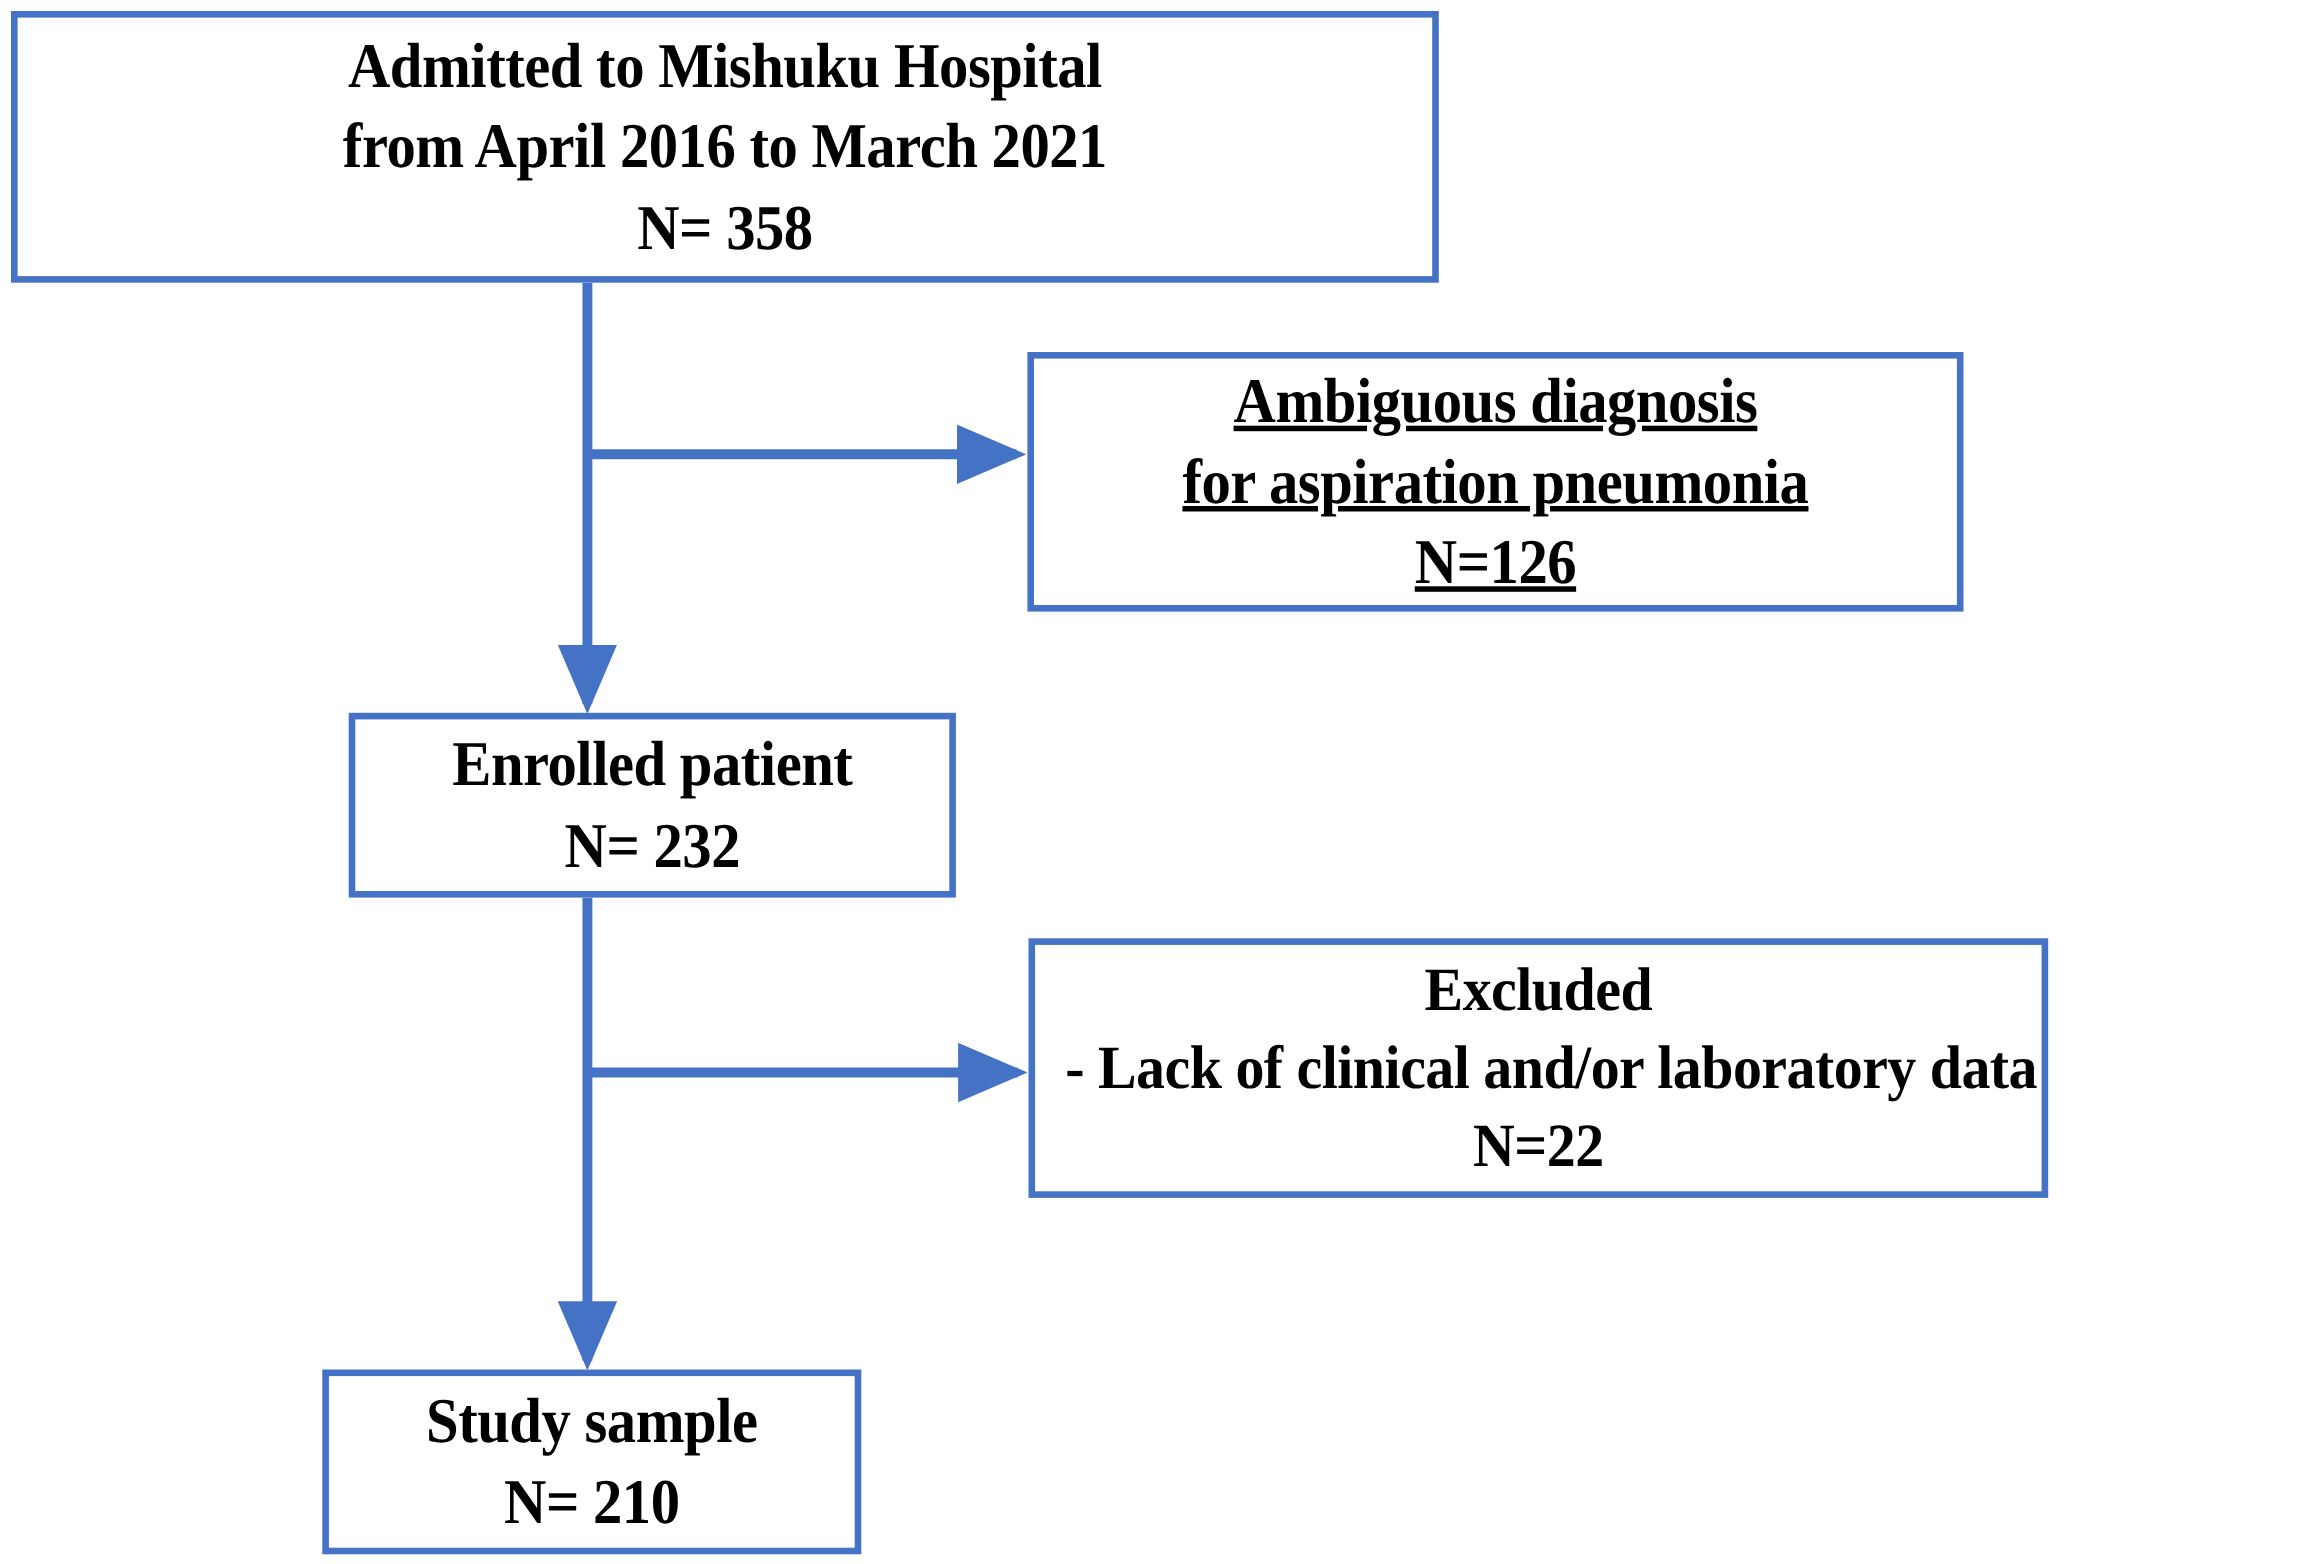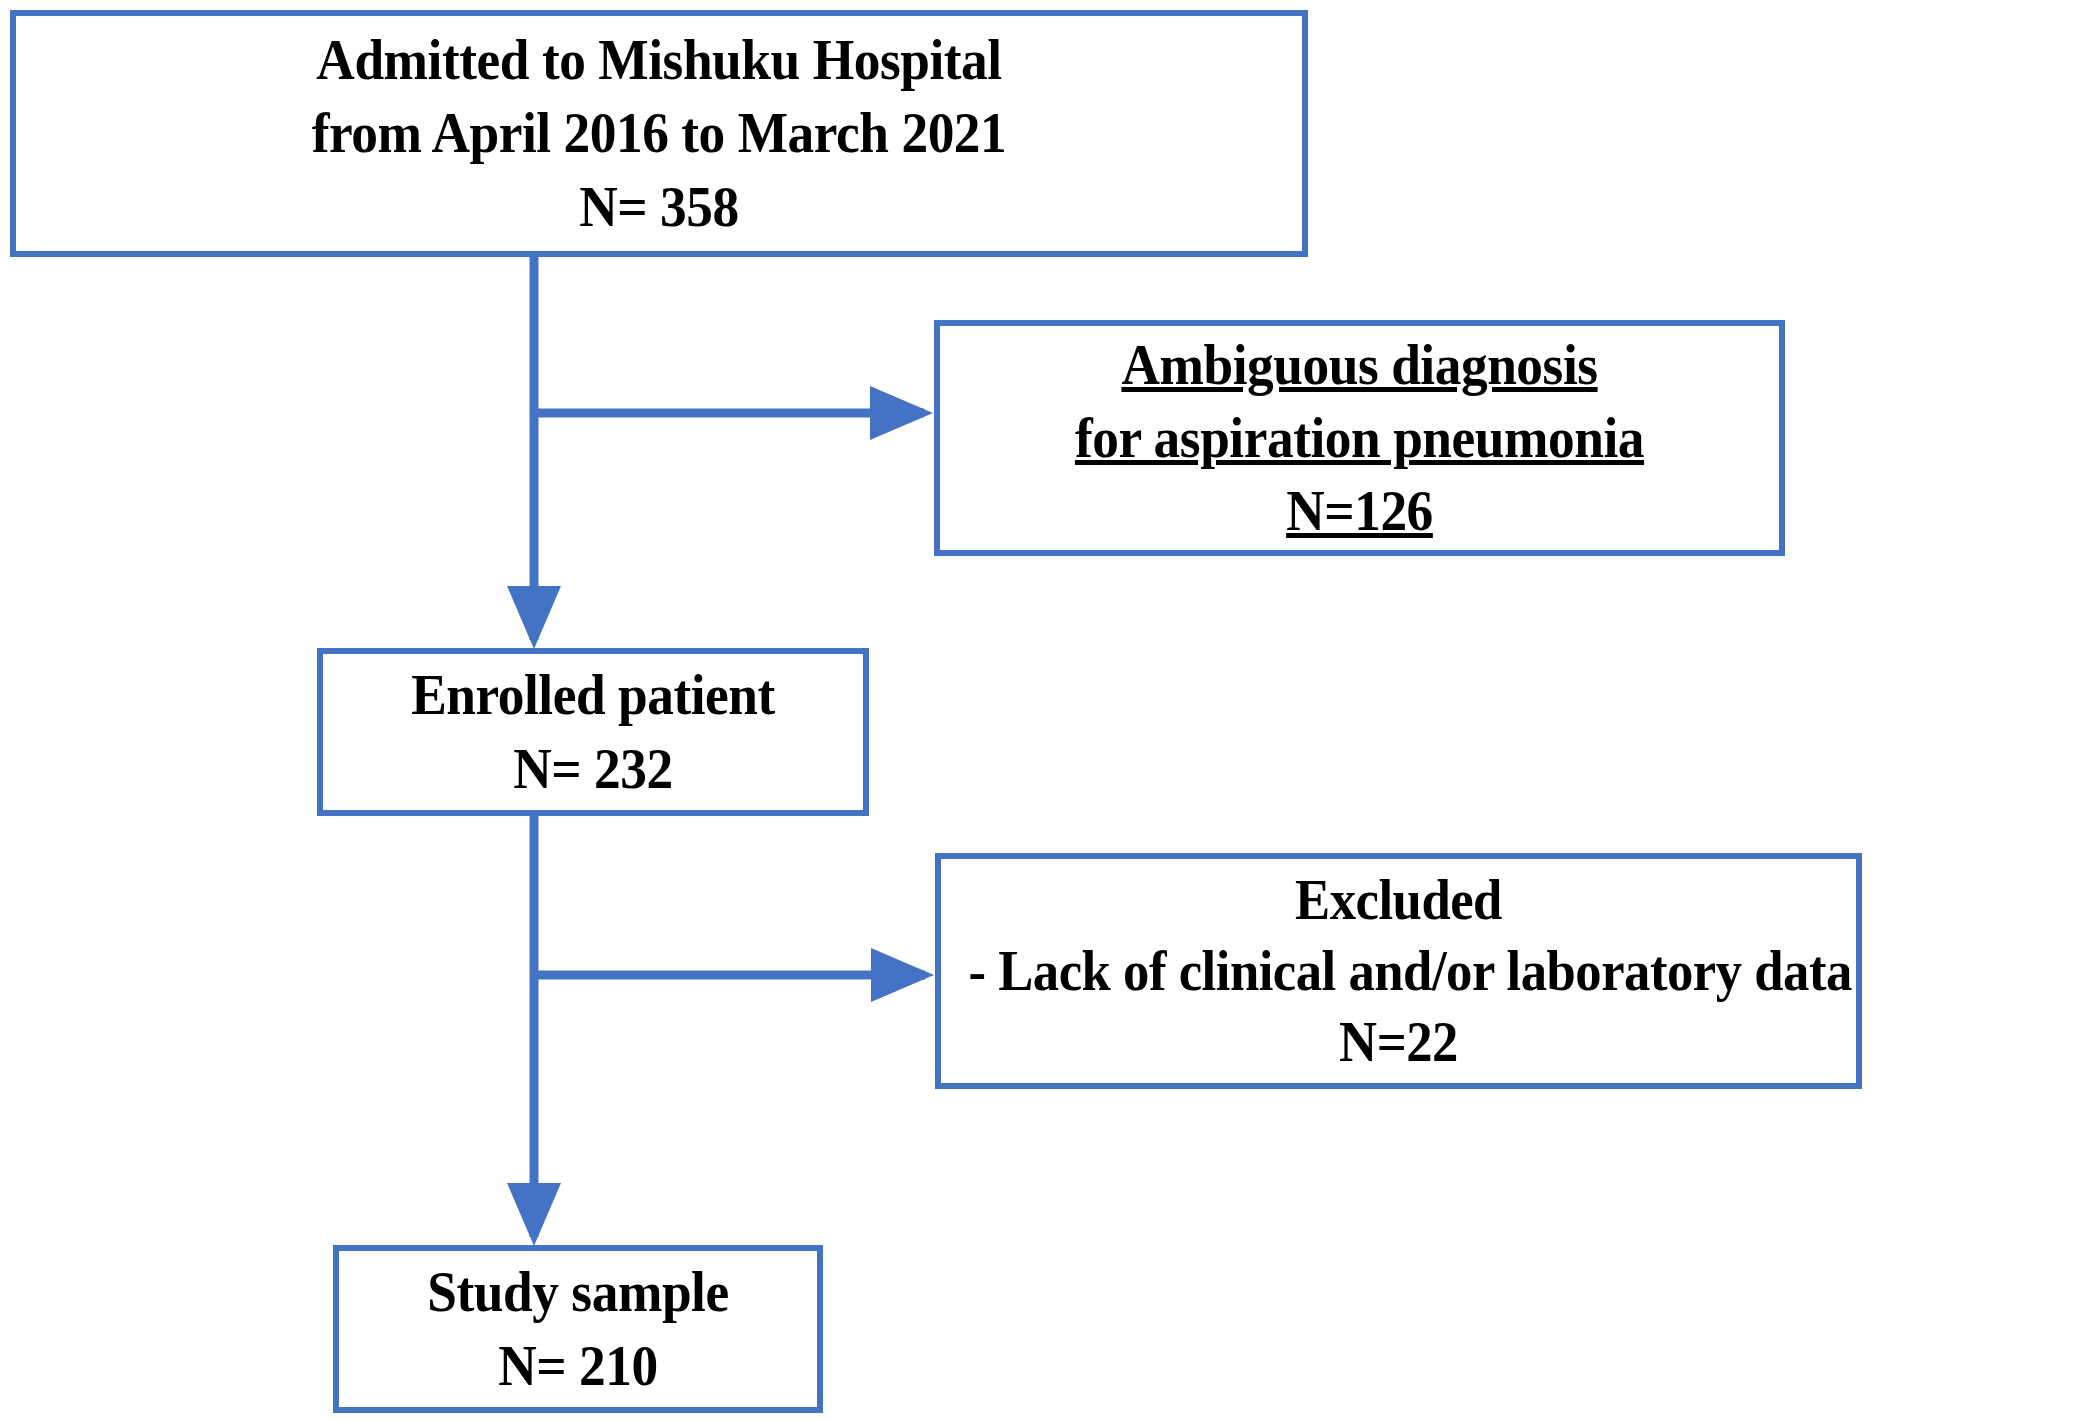--- a/index.html
+++ b/index.html
@@ -48,21 +48,21 @@
     letter-spacing: -0.5px;
     transform: scaleX(0.92);
     transform-origin: center center;
     white-space: nowrap;
   }
   
   #node-admitted   { left: 10px;  top: 10px;   width: 1298px; height: 247px; }
   #node-ambiguous  { left: 934px; top: 320px;  width: 851px;  height: 236px; text-decoration: underline; }
   #node-enrolled   { left: 283px; top: 648px;  width: 552px;  height: 168px; margin-left: 34px; }
   #node-excluded   { left: 935px; top: 853px;  width: 927px; height: 236px; }
-  #node-study      { left: 293px; top: 1245px; width: 490px;  height: 168px; margin-left: 40px; }
+  #node-study      { left: 293px; top: 1245px; width: 490px;  height: 168px; }
 
   #node-excluded .node-line { font-size: 56px; transform: scaleX(0.94); }
 </style>
 </head>
 <body>
 
 <div id="canvas">
 
   <svg id="connector-layer" viewBox="0 0 2098 1422" width="2098" height="1422" xmlns="http://www.w3.org/2000/svg">
     <defs>

